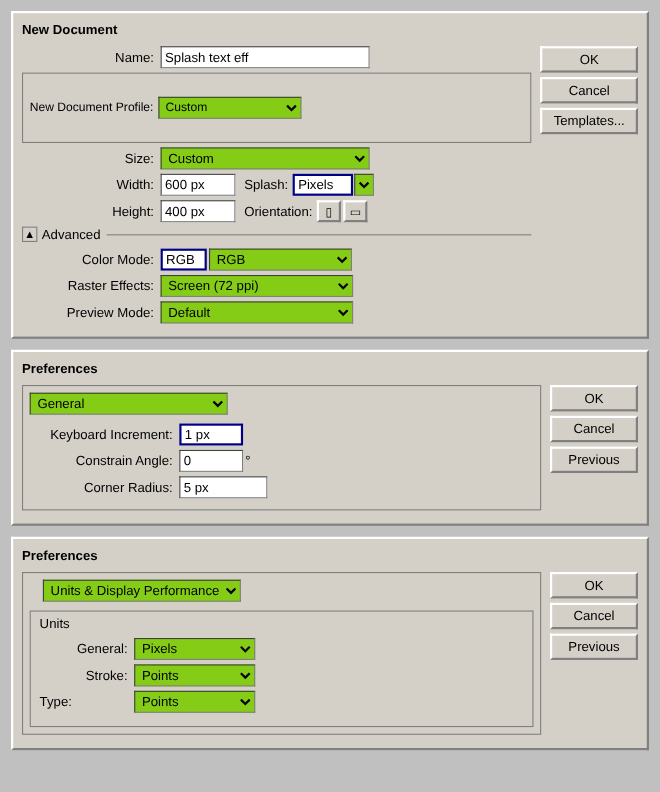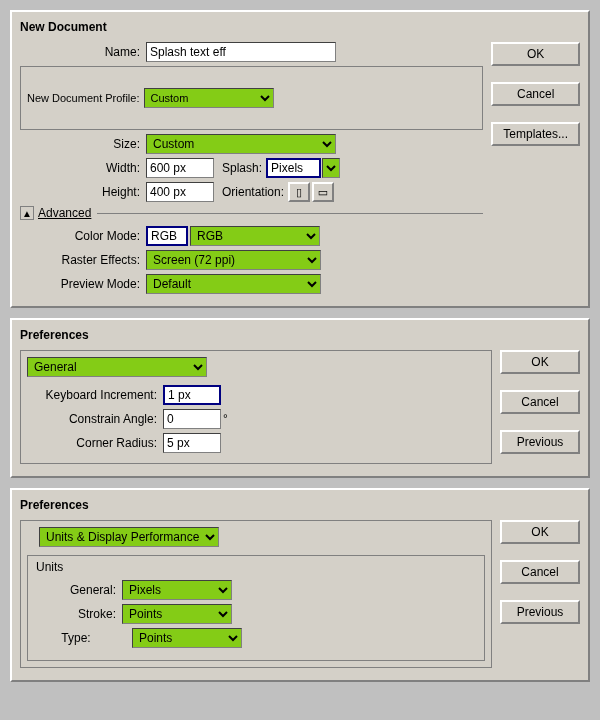--- a/index.html
+++ b/index.html
@@ -34,21 +34,21 @@
       gap: 8px;
     }
 
     .dialog-left {
       flex: 1;
     }
 
     .dialog-right {
       display: flex;
       flex-direction: column;
-      gap: 16px;
+      gap: 4px;
       min-width: 80px;
     }
 
     .form-row {
       display: flex;
       align-items: center;
       margin-bottom: 4px;
     }
 
     .form-label {
@@ -119,21 +119,20 @@
       cursor: pointer;
       display: flex;
       align-items: center;
       justify-content: center;
       margin-right: 4px;
     }
 
     .advanced-label {
       font-size: 12px;
       color: #000;
-      text-decoration: underline;
     }
 
     .advanced-line {
       flex: 1;
       height: 1px;
       background: #808080;
       margin-left: 6px;
     }
 
     .orientation-btn {
@@ -254,21 +253,21 @@
         </div>
 
         <div class="form-row">
           <span style="text-align:right; min-width:130px; margin-right:6px;">Constrain Angle:</span>
           <input type="text" value="0" style="width: 58px;">
           <span style="margin-left:2px;">°</span>
         </div>
 
         <div class="form-row">
           <span style="text-align:right; min-width:130px; margin-right:6px;">Corner Radius:</span>
-          <input type="text" value="5 px" style="width: 58px;">
+          <input type="text" value="5 px" style="width: 80px;">
         </div>
       </div>
     </div>
     <div class="dialog-right">
       <button class="btn">OK</button>
       <button class="btn">Cancel</button>
       <button class="btn">Previous</button>
     </div>
   </div>
 </div>
@@ -295,21 +294,21 @@
           </div>
 
           <div class="form-row">
             <span style="text-align:right; min-width:80px; margin-right:6px;">Stroke:</span>
             <select style="width:110px;">
               <option>Points</option>
             </select>
           </div>
 
           <div class="form-row">
-            <span style="text-align:center; min-width:80px; margin-right:16px;">Type:</span>
+            <span style="text-align:left; min-width:80px; margin-right:6px;">Type:</span>
             <select style="width:110px;">
               <option>Points</option>
             </select>
           </div>
         </div>
       </div>
     </div>
     <div class="dialog-right">
       <button class="btn">OK</button>
       <button class="btn">Cancel</button>

